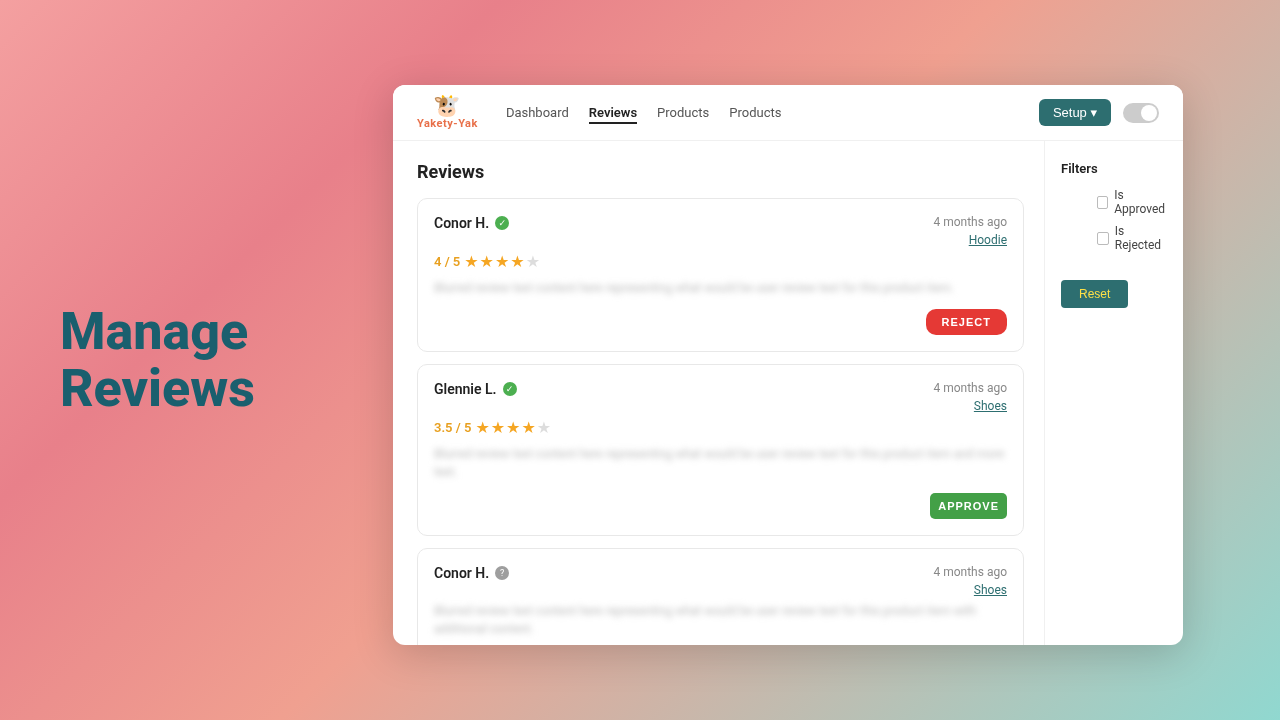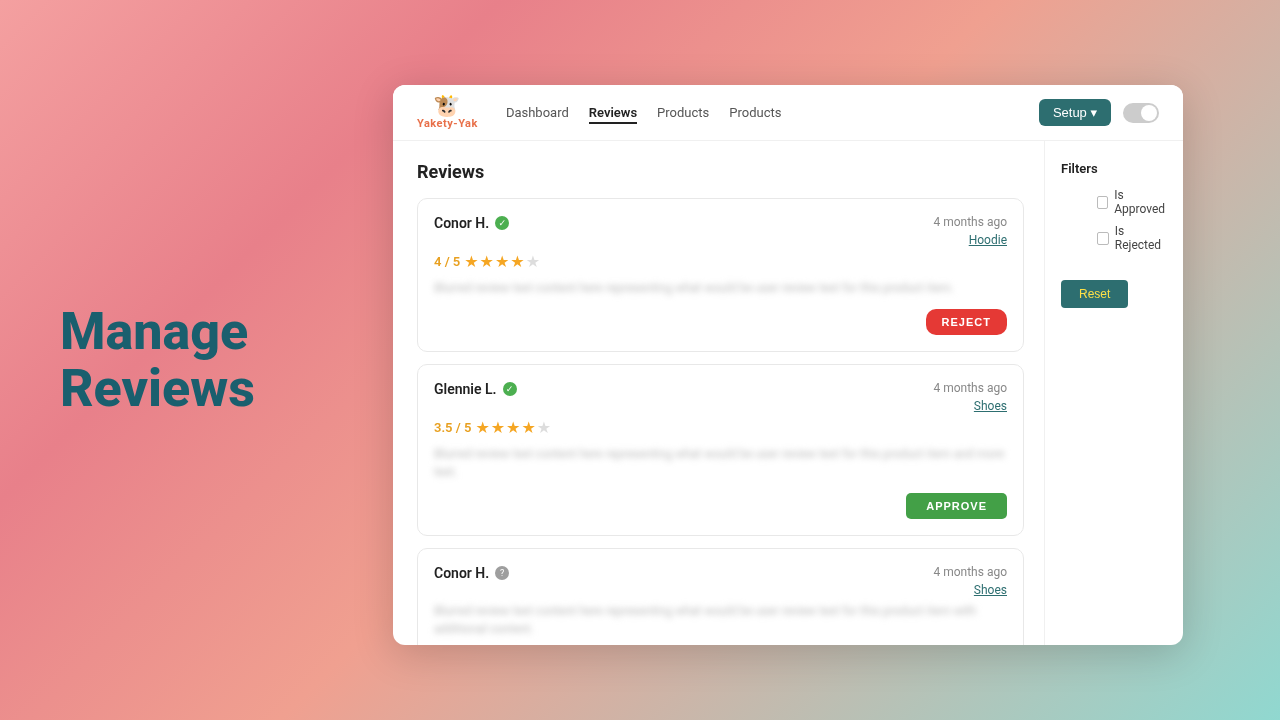--- a/index.html
+++ b/index.html
@@ -248,21 +248,21 @@
       font-weight: 700;
       letter-spacing: 1px;
       cursor: pointer;
       text-transform: uppercase;
     }
     .approve-btn {
       background: #43a047;
       color: #fff;
       border: none;
       border-radius: 5px;
-      padding: 7px 20px;
+      padding: 7px 8px;
       font-size: 11px;
       font-weight: 700;
       letter-spacing: 1px;
       cursor: pointer;
       text-transform: uppercase;
     }
     
     .filters-sidebar {
       width: 139px;
       padding: 20px 16px;

